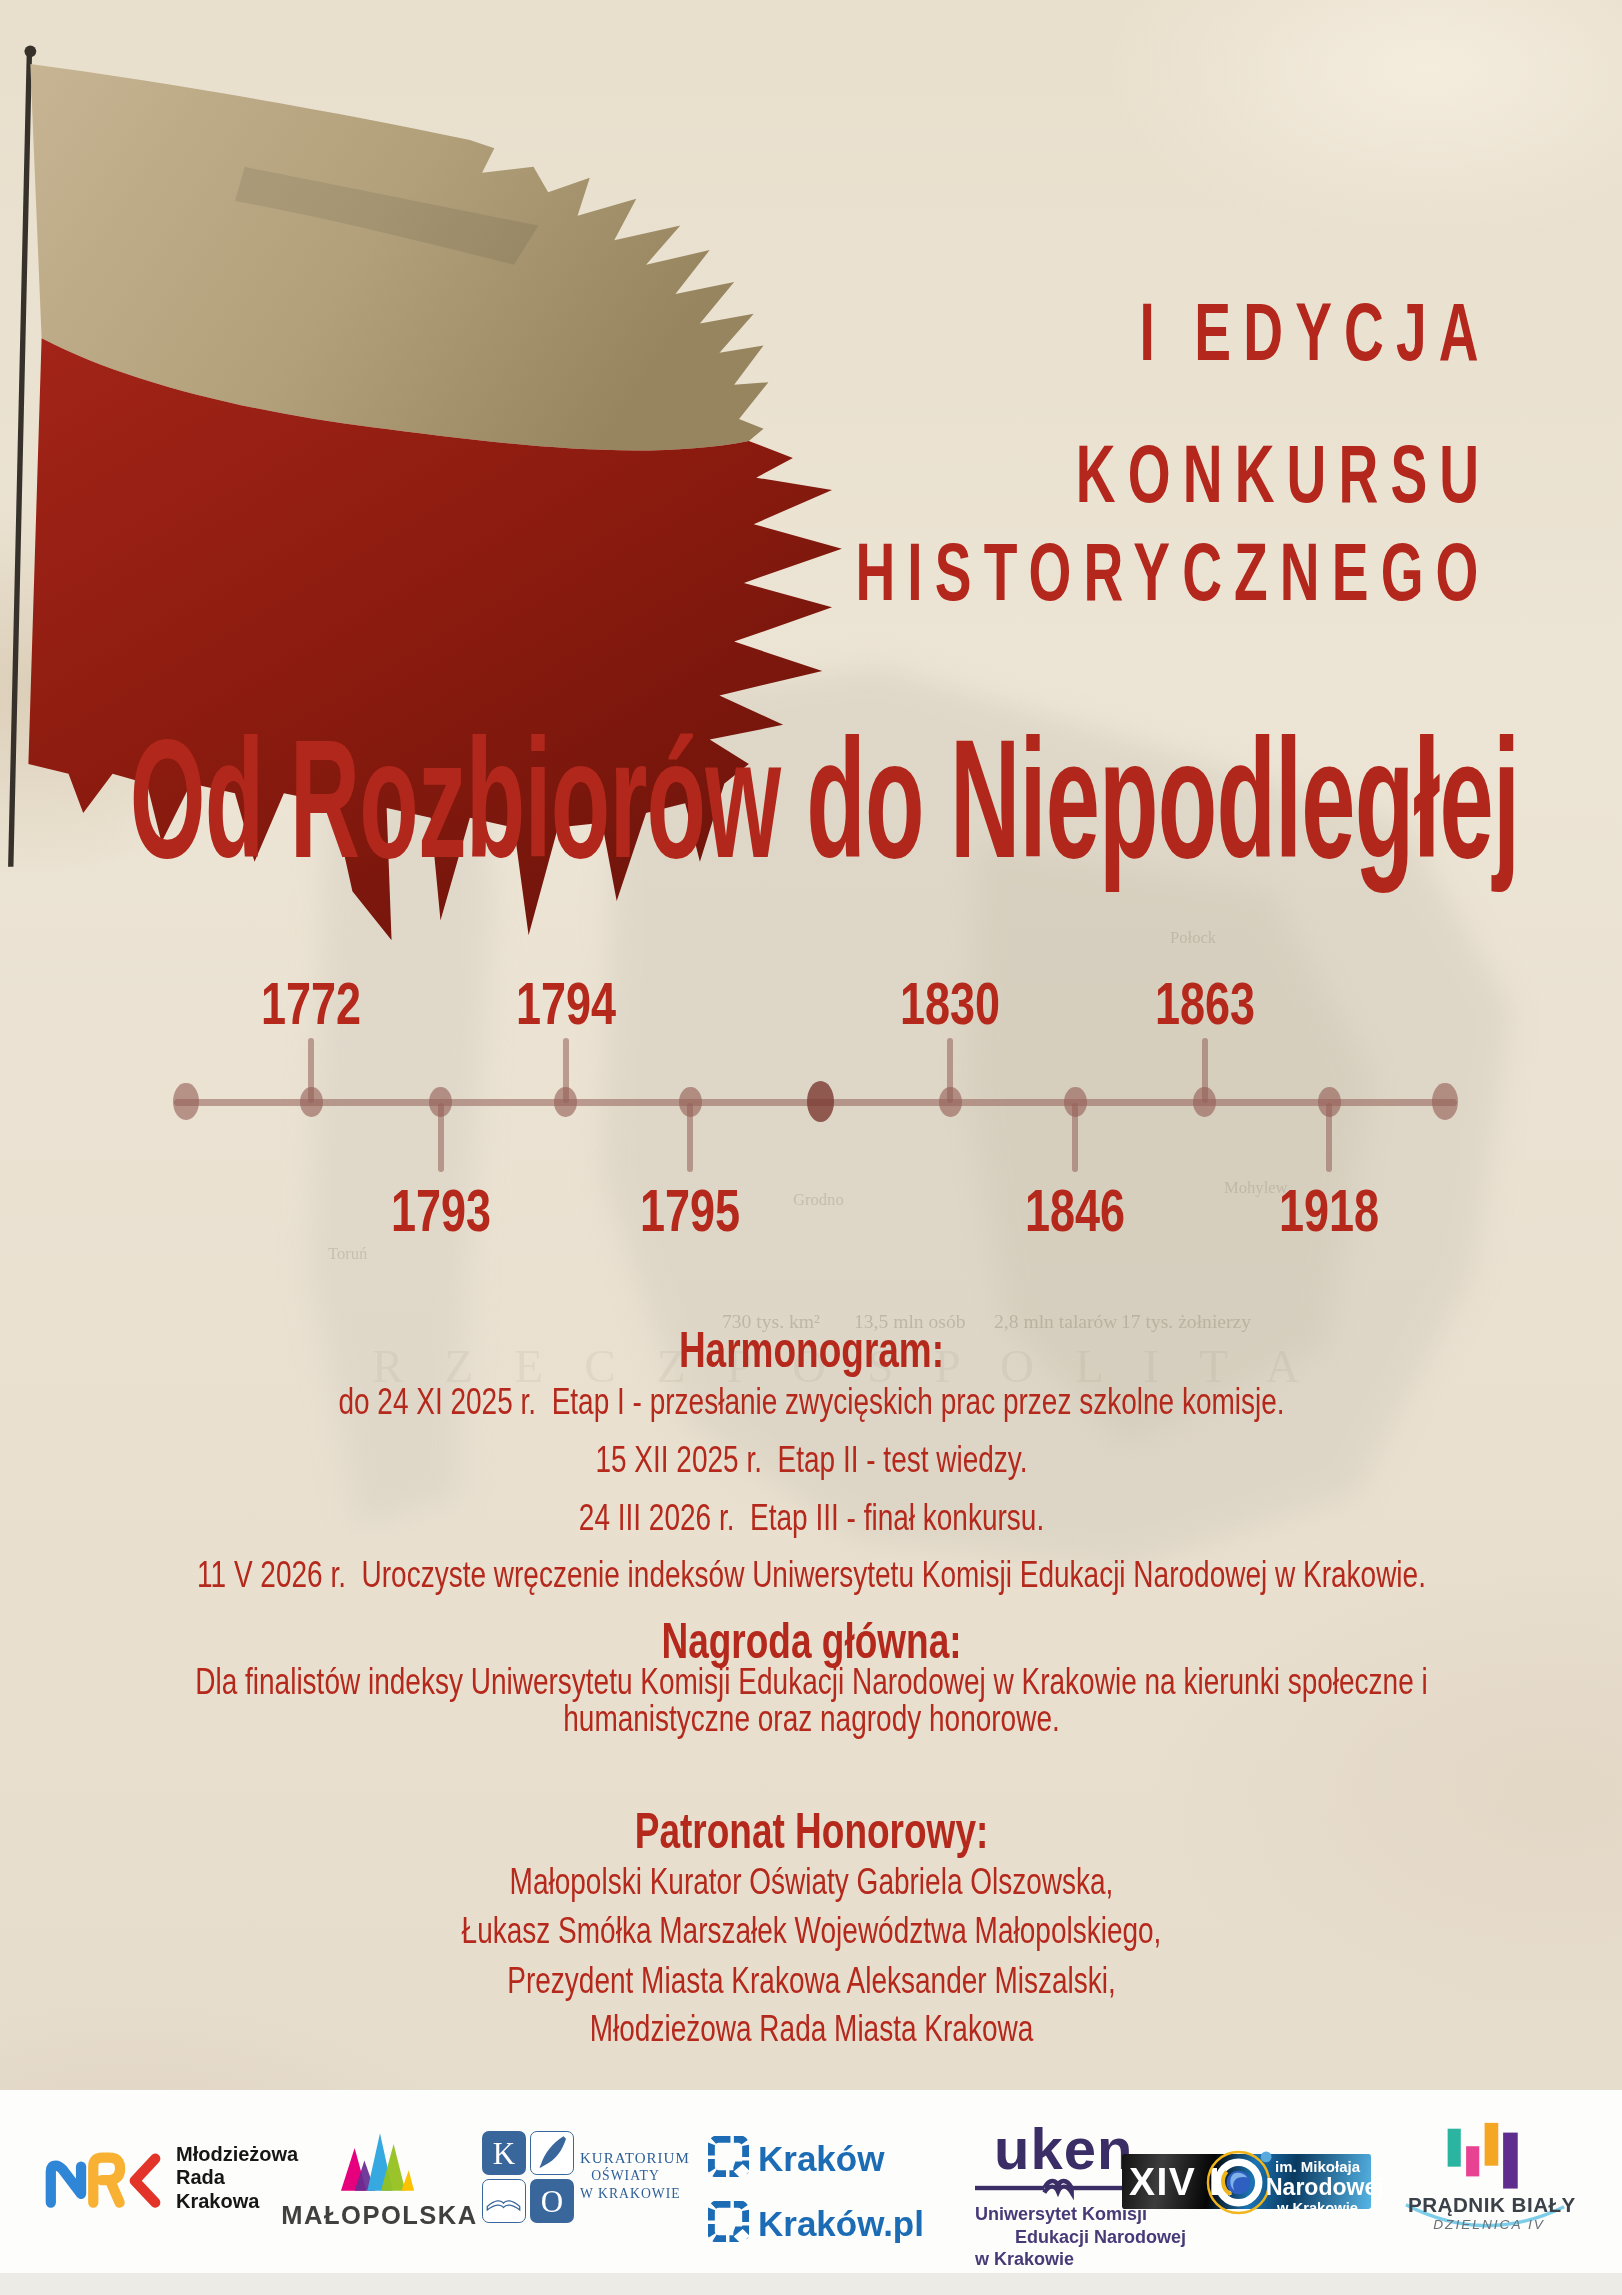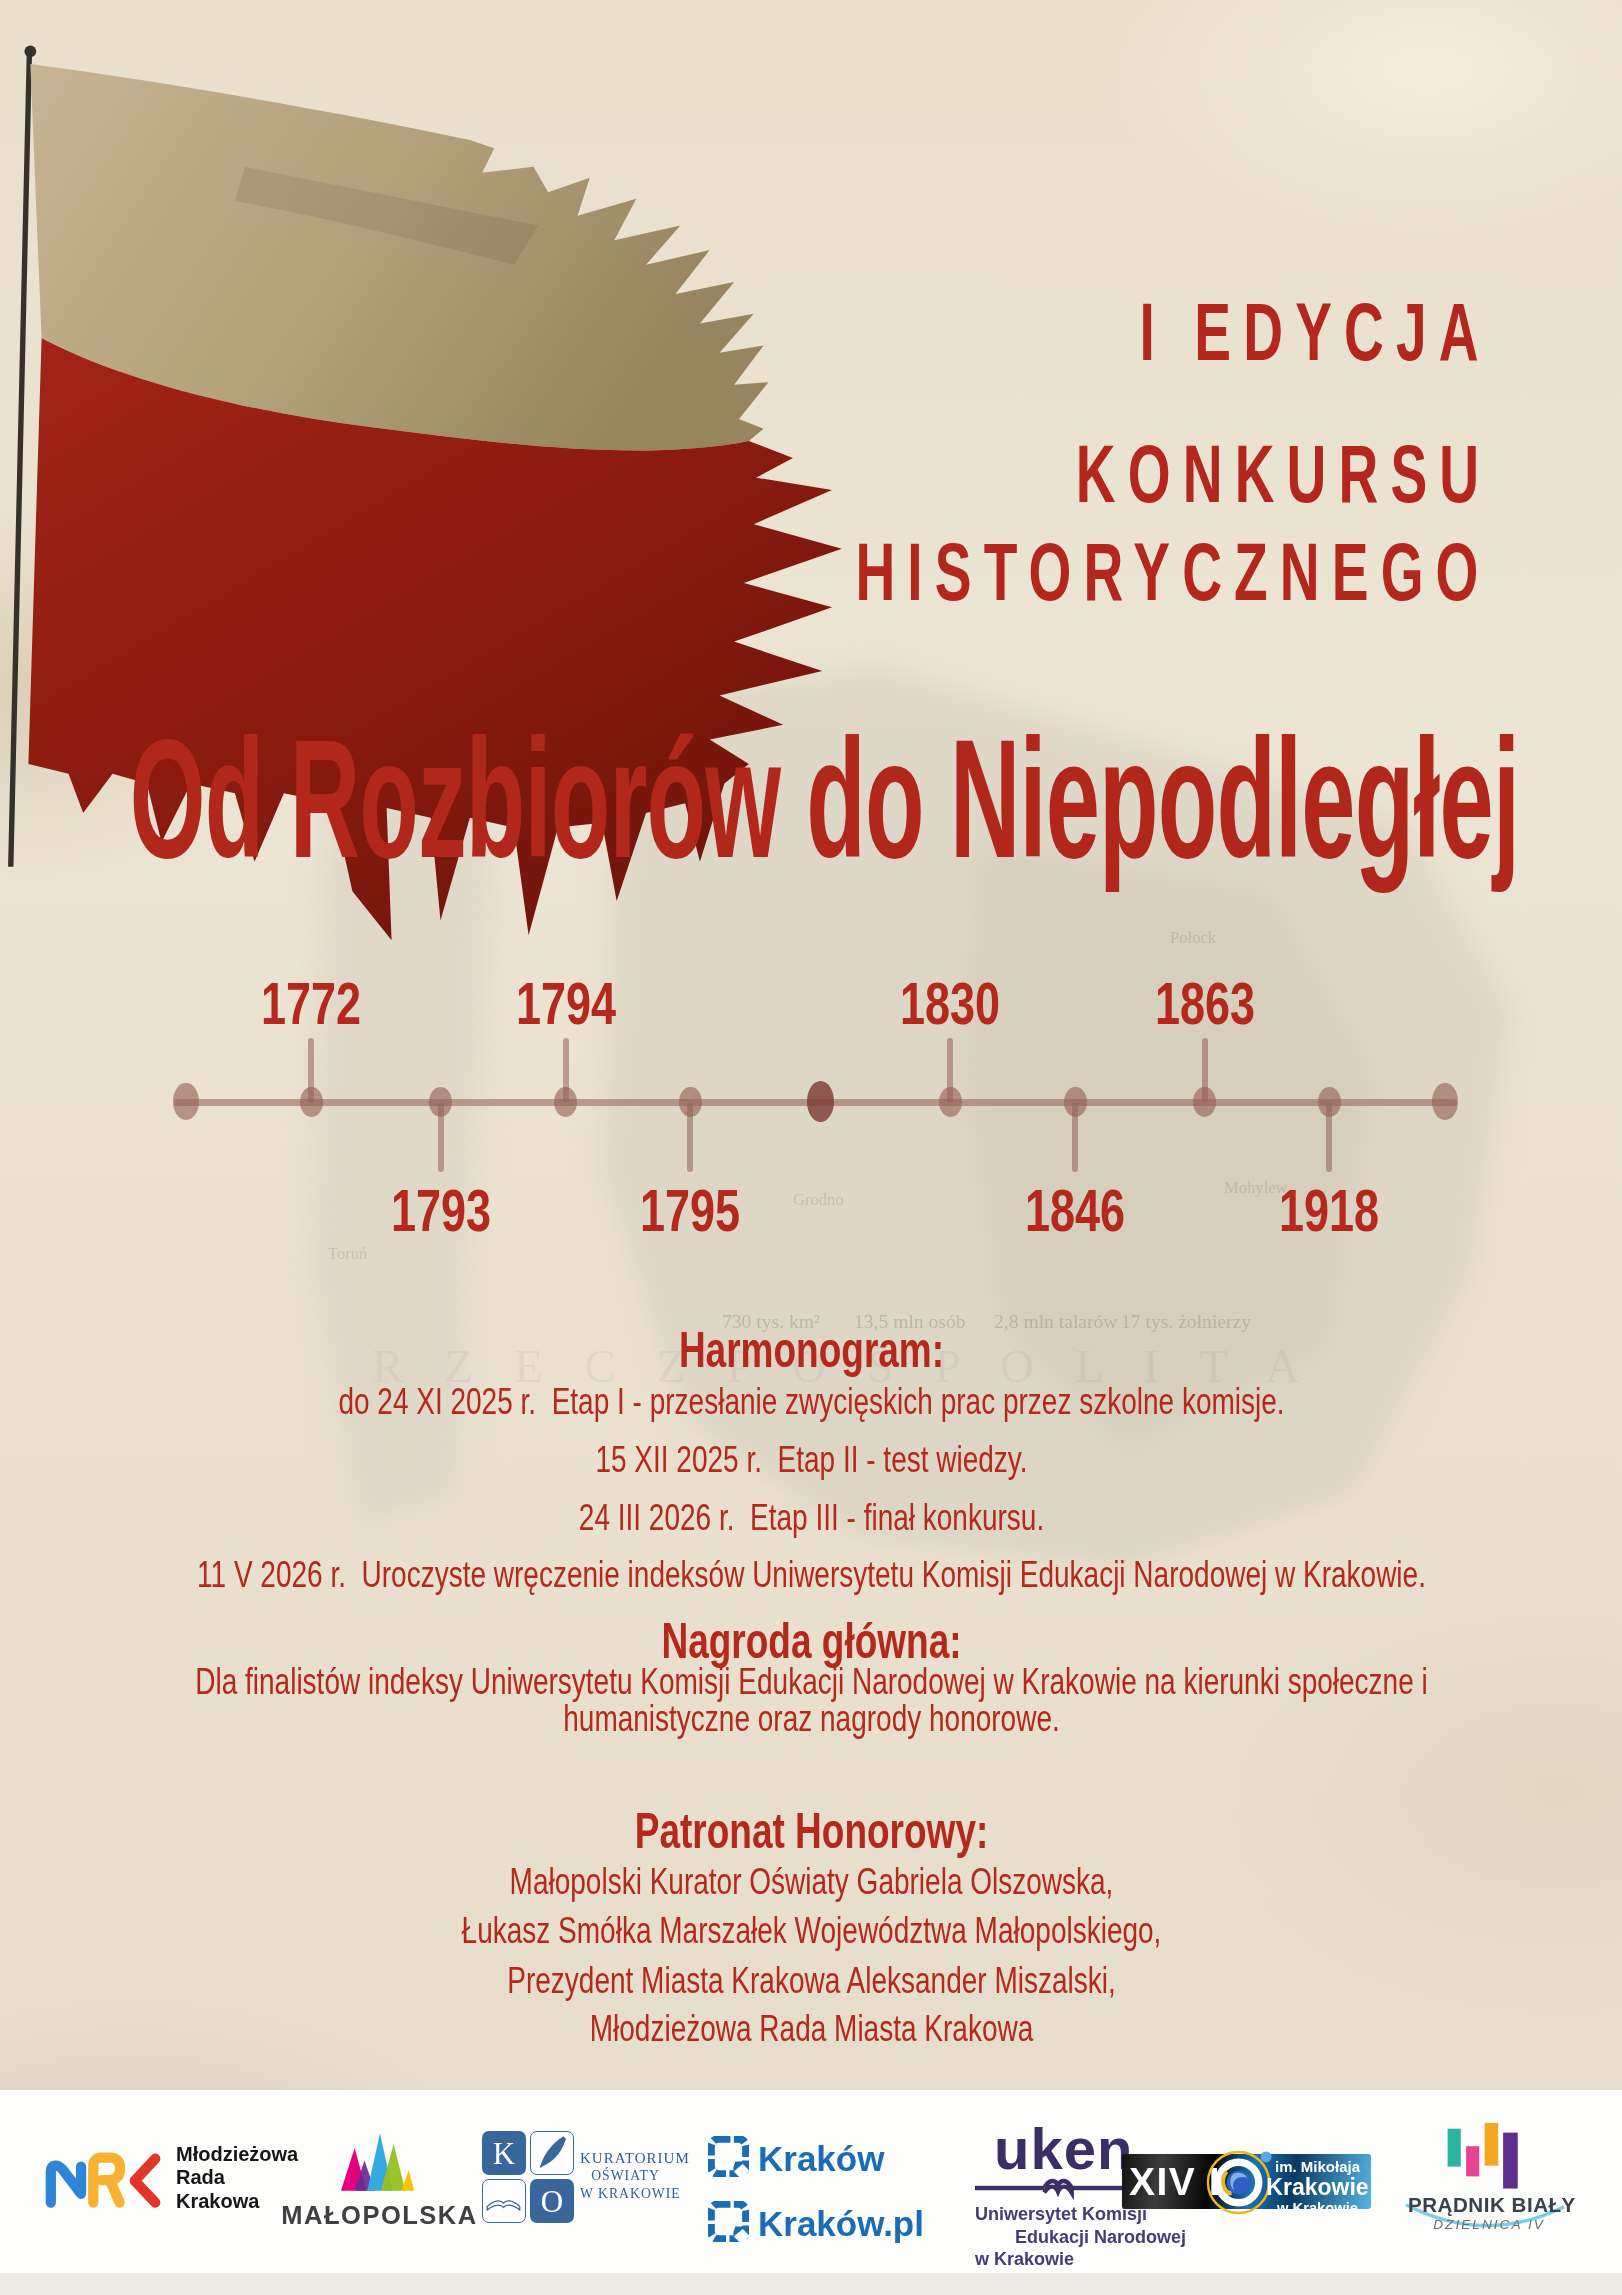--- a/index.html
+++ b/index.html
@@ -246,21 +246,21 @@
     <div class="abs xiv-txt" style="left:1129px;top:2162px;font-size:39px;letter-spacing:1.5px;">XIV L</div>
     <svg class="abs" style="left:1205px;top:2149px;" width="69" height="69" viewBox="0 0 140 140">
       <circle cx="68" cy="68" r="62" fill="none" stroke="#f0b51a" stroke-width="5"></circle>
       <circle cx="68" cy="68" r="41" fill="none" stroke="#ffffff" stroke-width="15"></circle>
       <circle cx="68" cy="68" r="24" fill="#2f5fc0"></circle>
       <path fill="#7fb2e8" d="M58,50 C66,46 80,48 86,58 C80,56 68,56 62,62 C56,68 56,78 60,84 C50,78 48,58 58,50 Z"></path>
       <path fill="none" stroke="#f0b51a" stroke-width="8" d="M52,92 A30,30 0 0 1 44,46"></path>
       <circle cx="124" cy="16" r="11" fill="#58aadf"></circle>
     </svg>
     <div class="abs xiv-txt" style="left:1266px;top:2159px;width:103px;font-size:15px;">im. Mikołaja</div>
-    <div class="abs xiv-txt" style="left:1266px;top:2176px;width:103px;font-size:23px;">Krakowie</div>
+    <div class="abs xiv-txt" style="left:1266px;top:2176px;width:103px;font-size:23px;">Narodowej</div>
     <div class="abs xiv-txt" style="left:1266px;top:2201px;width:103px;font-size:14.7px;">w Krakowie</div>
   </div>
 
   <div>
     <svg class="abs" style="left:1408px;top:2118px;" width="162" height="73" viewBox="0 0 330 150">
       <rect x="80" y="22" width="27" height="78" fill="#2bb5a0"></rect>
       <rect x="118" y="58" width="27" height="62" fill="#e84393"></rect>
       <rect x="156" y="10" width="28" height="88" fill="#f5a623"></rect>
       <rect x="194" y="30" width="30" height="115" fill="#5e2d8e"></rect>
     </svg>

